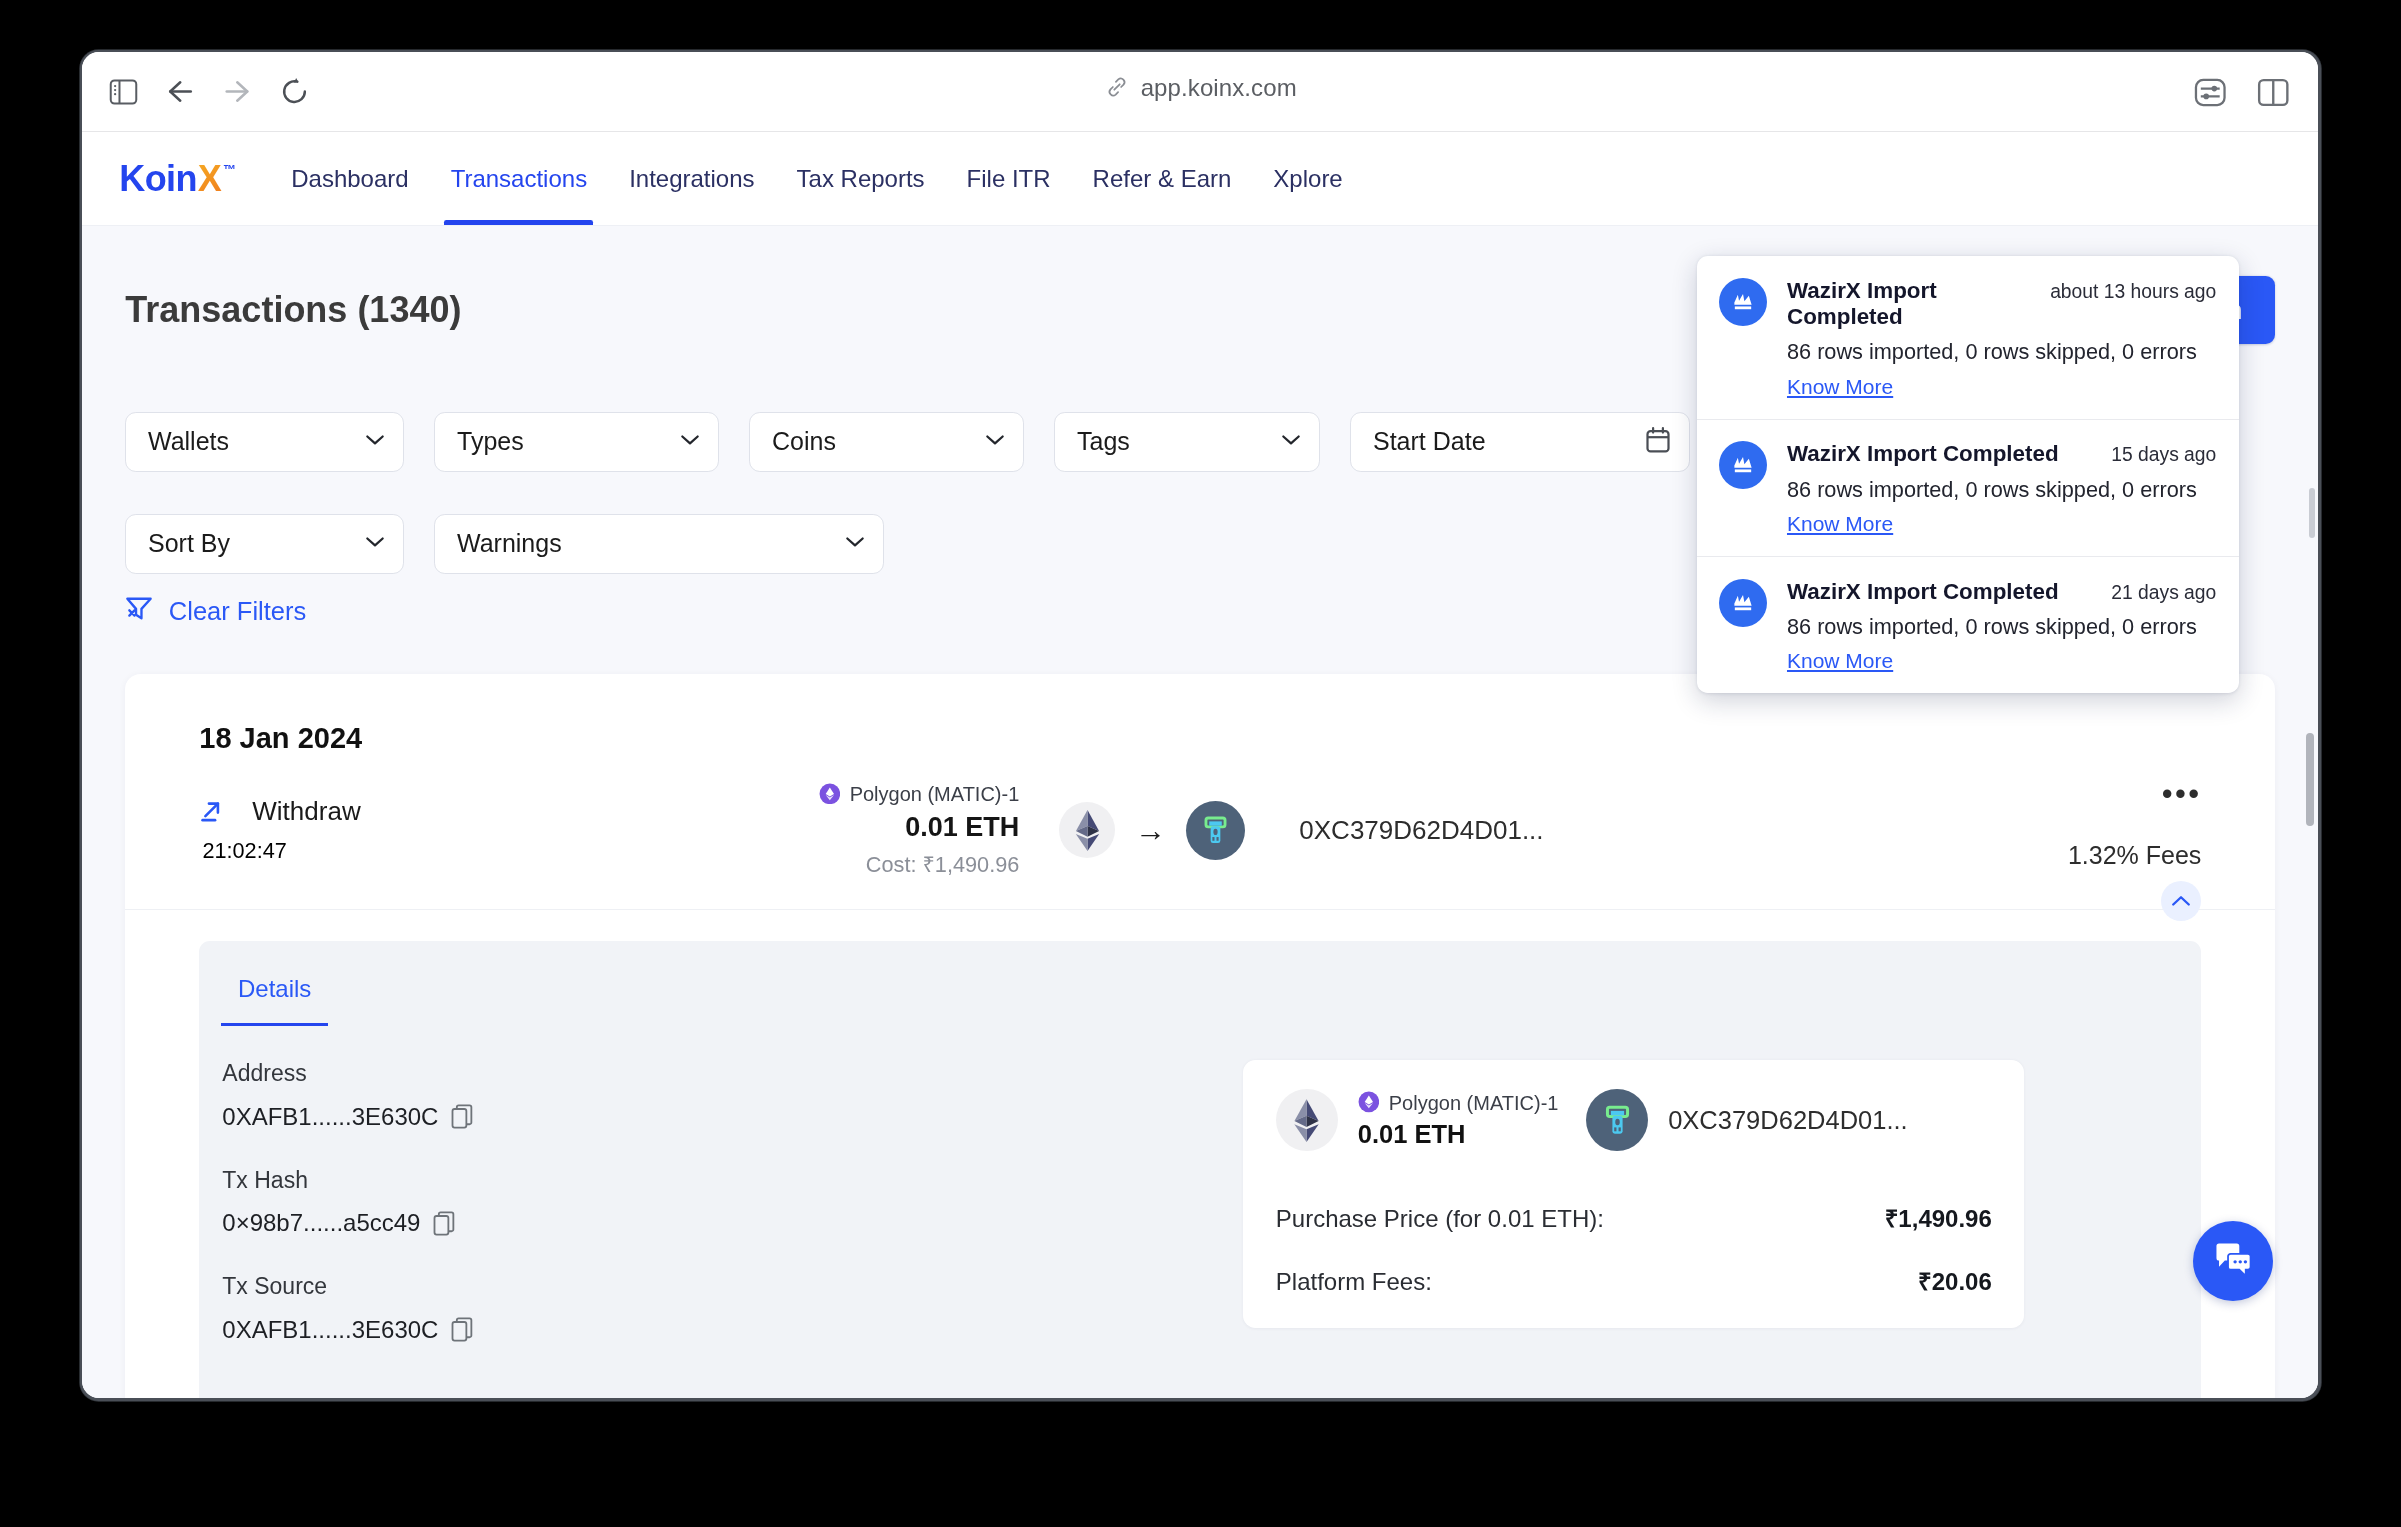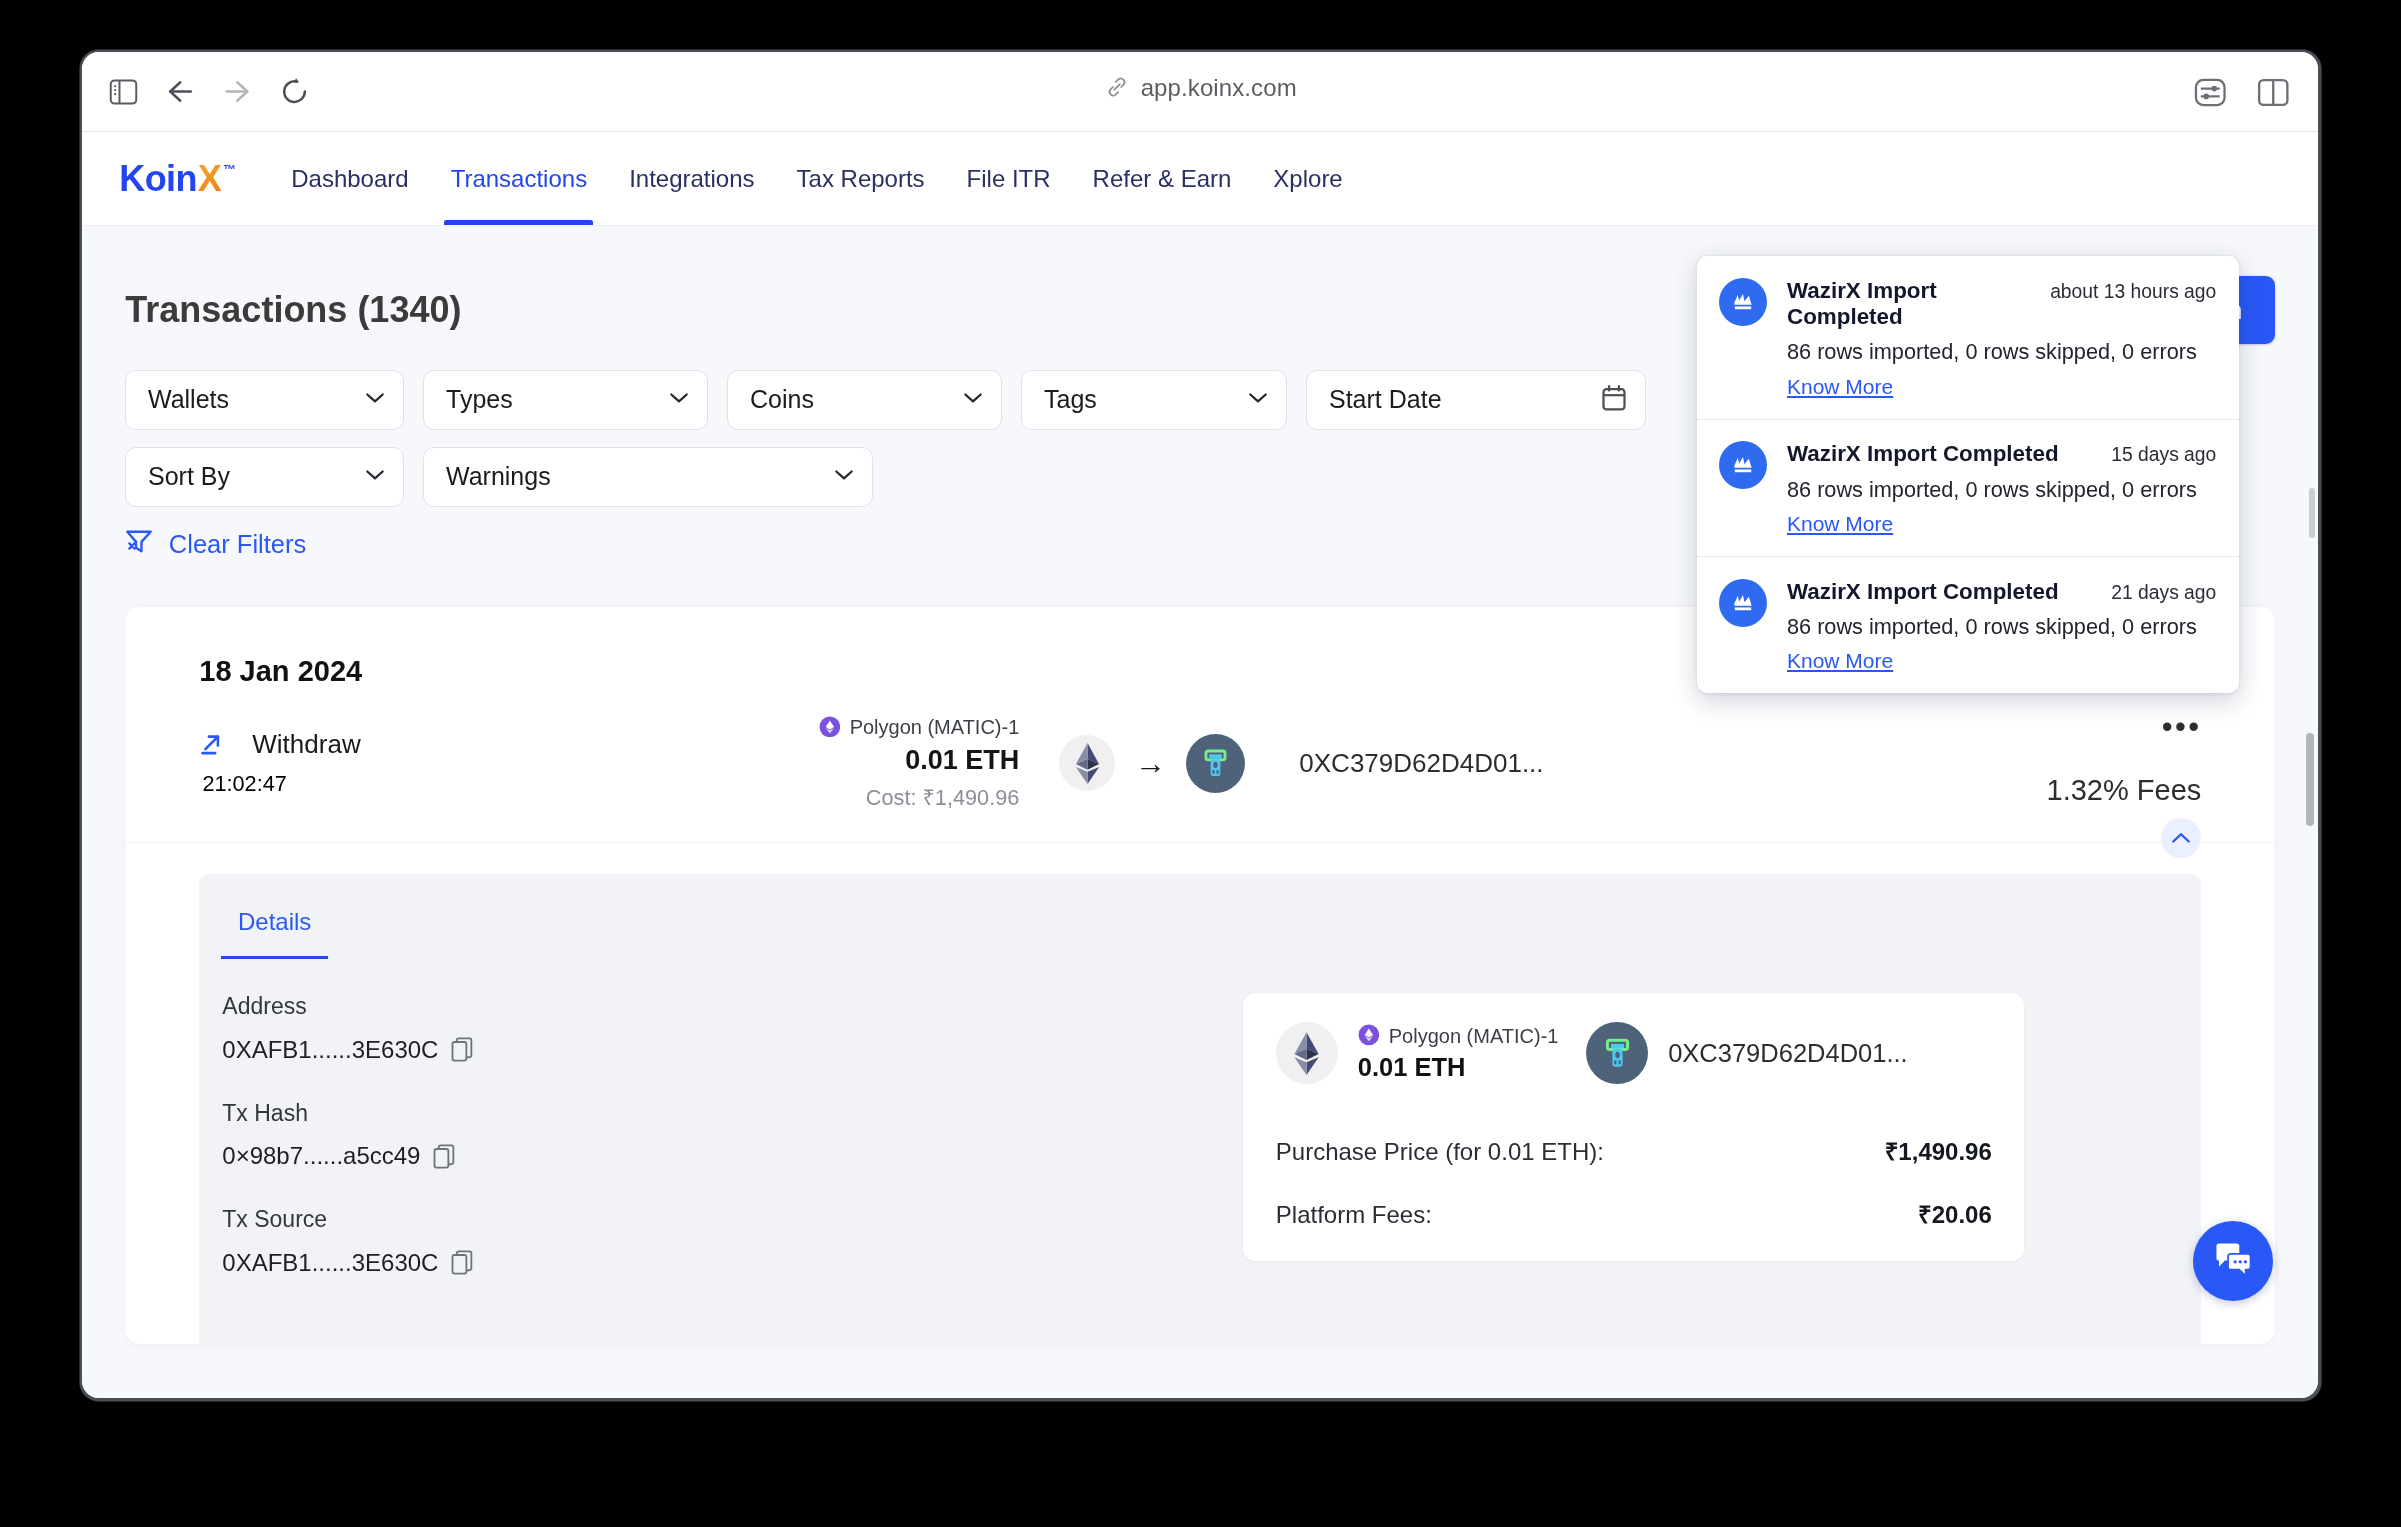--- a/index.html
+++ b/index.html
@@ -128,21 +128,21 @@
   #page-title { font-size: 36px; font-weight: bold; color: #3b3b3b; }
   #add-transaction-btn {
     background: #2a58f6; color: #fff;
     font-size: 25px; border: none; border-radius: 9.3px;
     padding: 19.3px 33px; cursor: pointer; white-space: nowrap;
     box-shadow: 0 0.8px 2.3px rgba(20,40,120,0.22);
   }
 
   
   #filters { padding: 26px 43px 0 43px; }
-  .filter-row { display: flex; gap: 19px; margin-bottom: 17px; }
+  .filter-row { display: flex; gap: 30px; margin-bottom: 17px; margin-top: 42px; }
   .select-box {
     height: 60px; background: #fff;
     border: 0.8px solid #dfe2ea; border-radius: 10.8px;
     display: flex; align-items: center; justify-content: space-between;
     padding: 0 18.6px 0 21.7px; cursor: pointer;
   }
   .select-box .sel-label { font-size: 25px; color: #1b1b1b; }
   .w-wallets { width: 279px; }
   .w-types   { width: 285px; }
   .w-coins   { width: 275px; }
@@ -196,21 +196,21 @@
     background: #4e6279; display: flex; align-items: center; justify-content: center;
   }
   #tx-arrow { font-size: 31px; color: #1b1b1b; line-height: 1; }
   #tx-address { font-size: 26px; color: #2d2d2d; margin-left: 34px; white-space: nowrap; }
 
   #tx-right {
     position: absolute; right: 74px; top: 28px;
     display: flex; flex-direction: column; align-items: flex-end;
   }
   #tx-kebab { font-size: 31px; color: #2d2d2d; letter-spacing: 2.3px; cursor: pointer; line-height: .7; }
-  #tx-fees { font-size: 29px; color: #2d2d2d; margin-top: 37px; }
+  #tx-fees { font-size: 25px; color: #2d2d2d; margin-top: 37px; }
   #tx-collapse {
     width: 40px; height: 40px; border-radius: 50%;
     background: #eaf0ff; display: flex; align-items: center; justify-content: center;
     margin-top: 10.8px; cursor: pointer;
   }
 
   
   #details-panel {
     margin: 31px 74px 0 74px;
     background: #f1f3f7;

